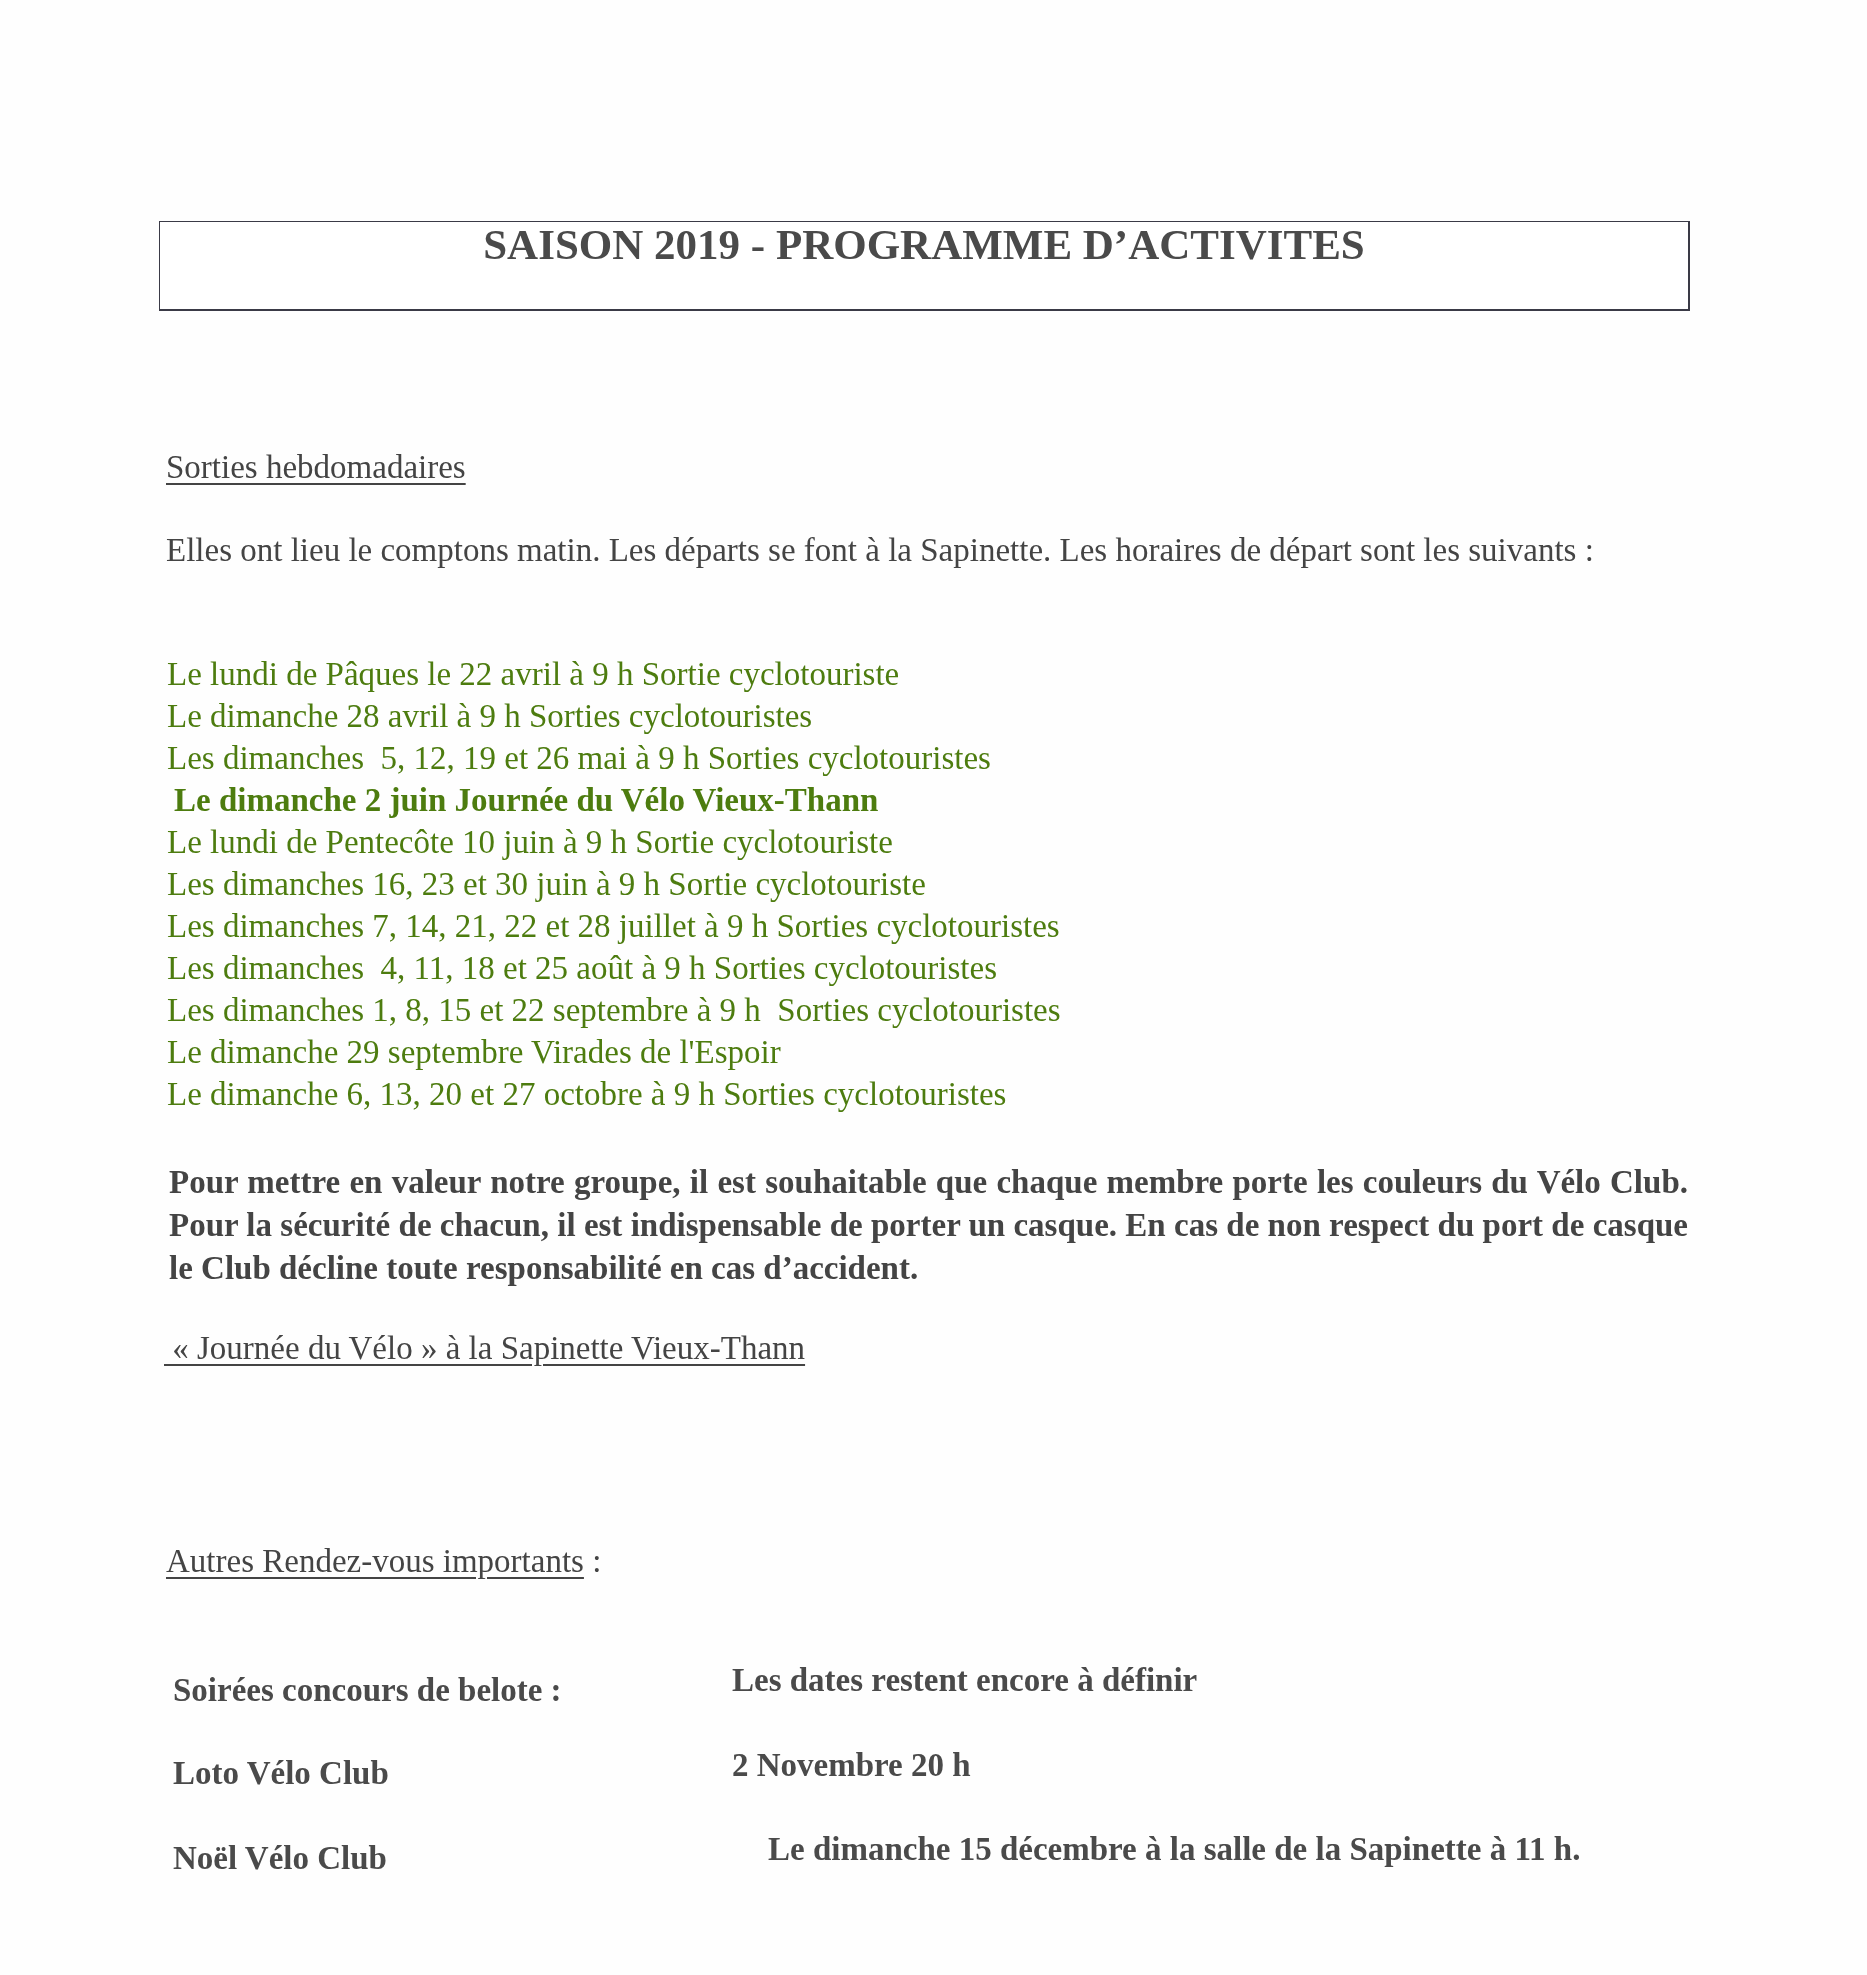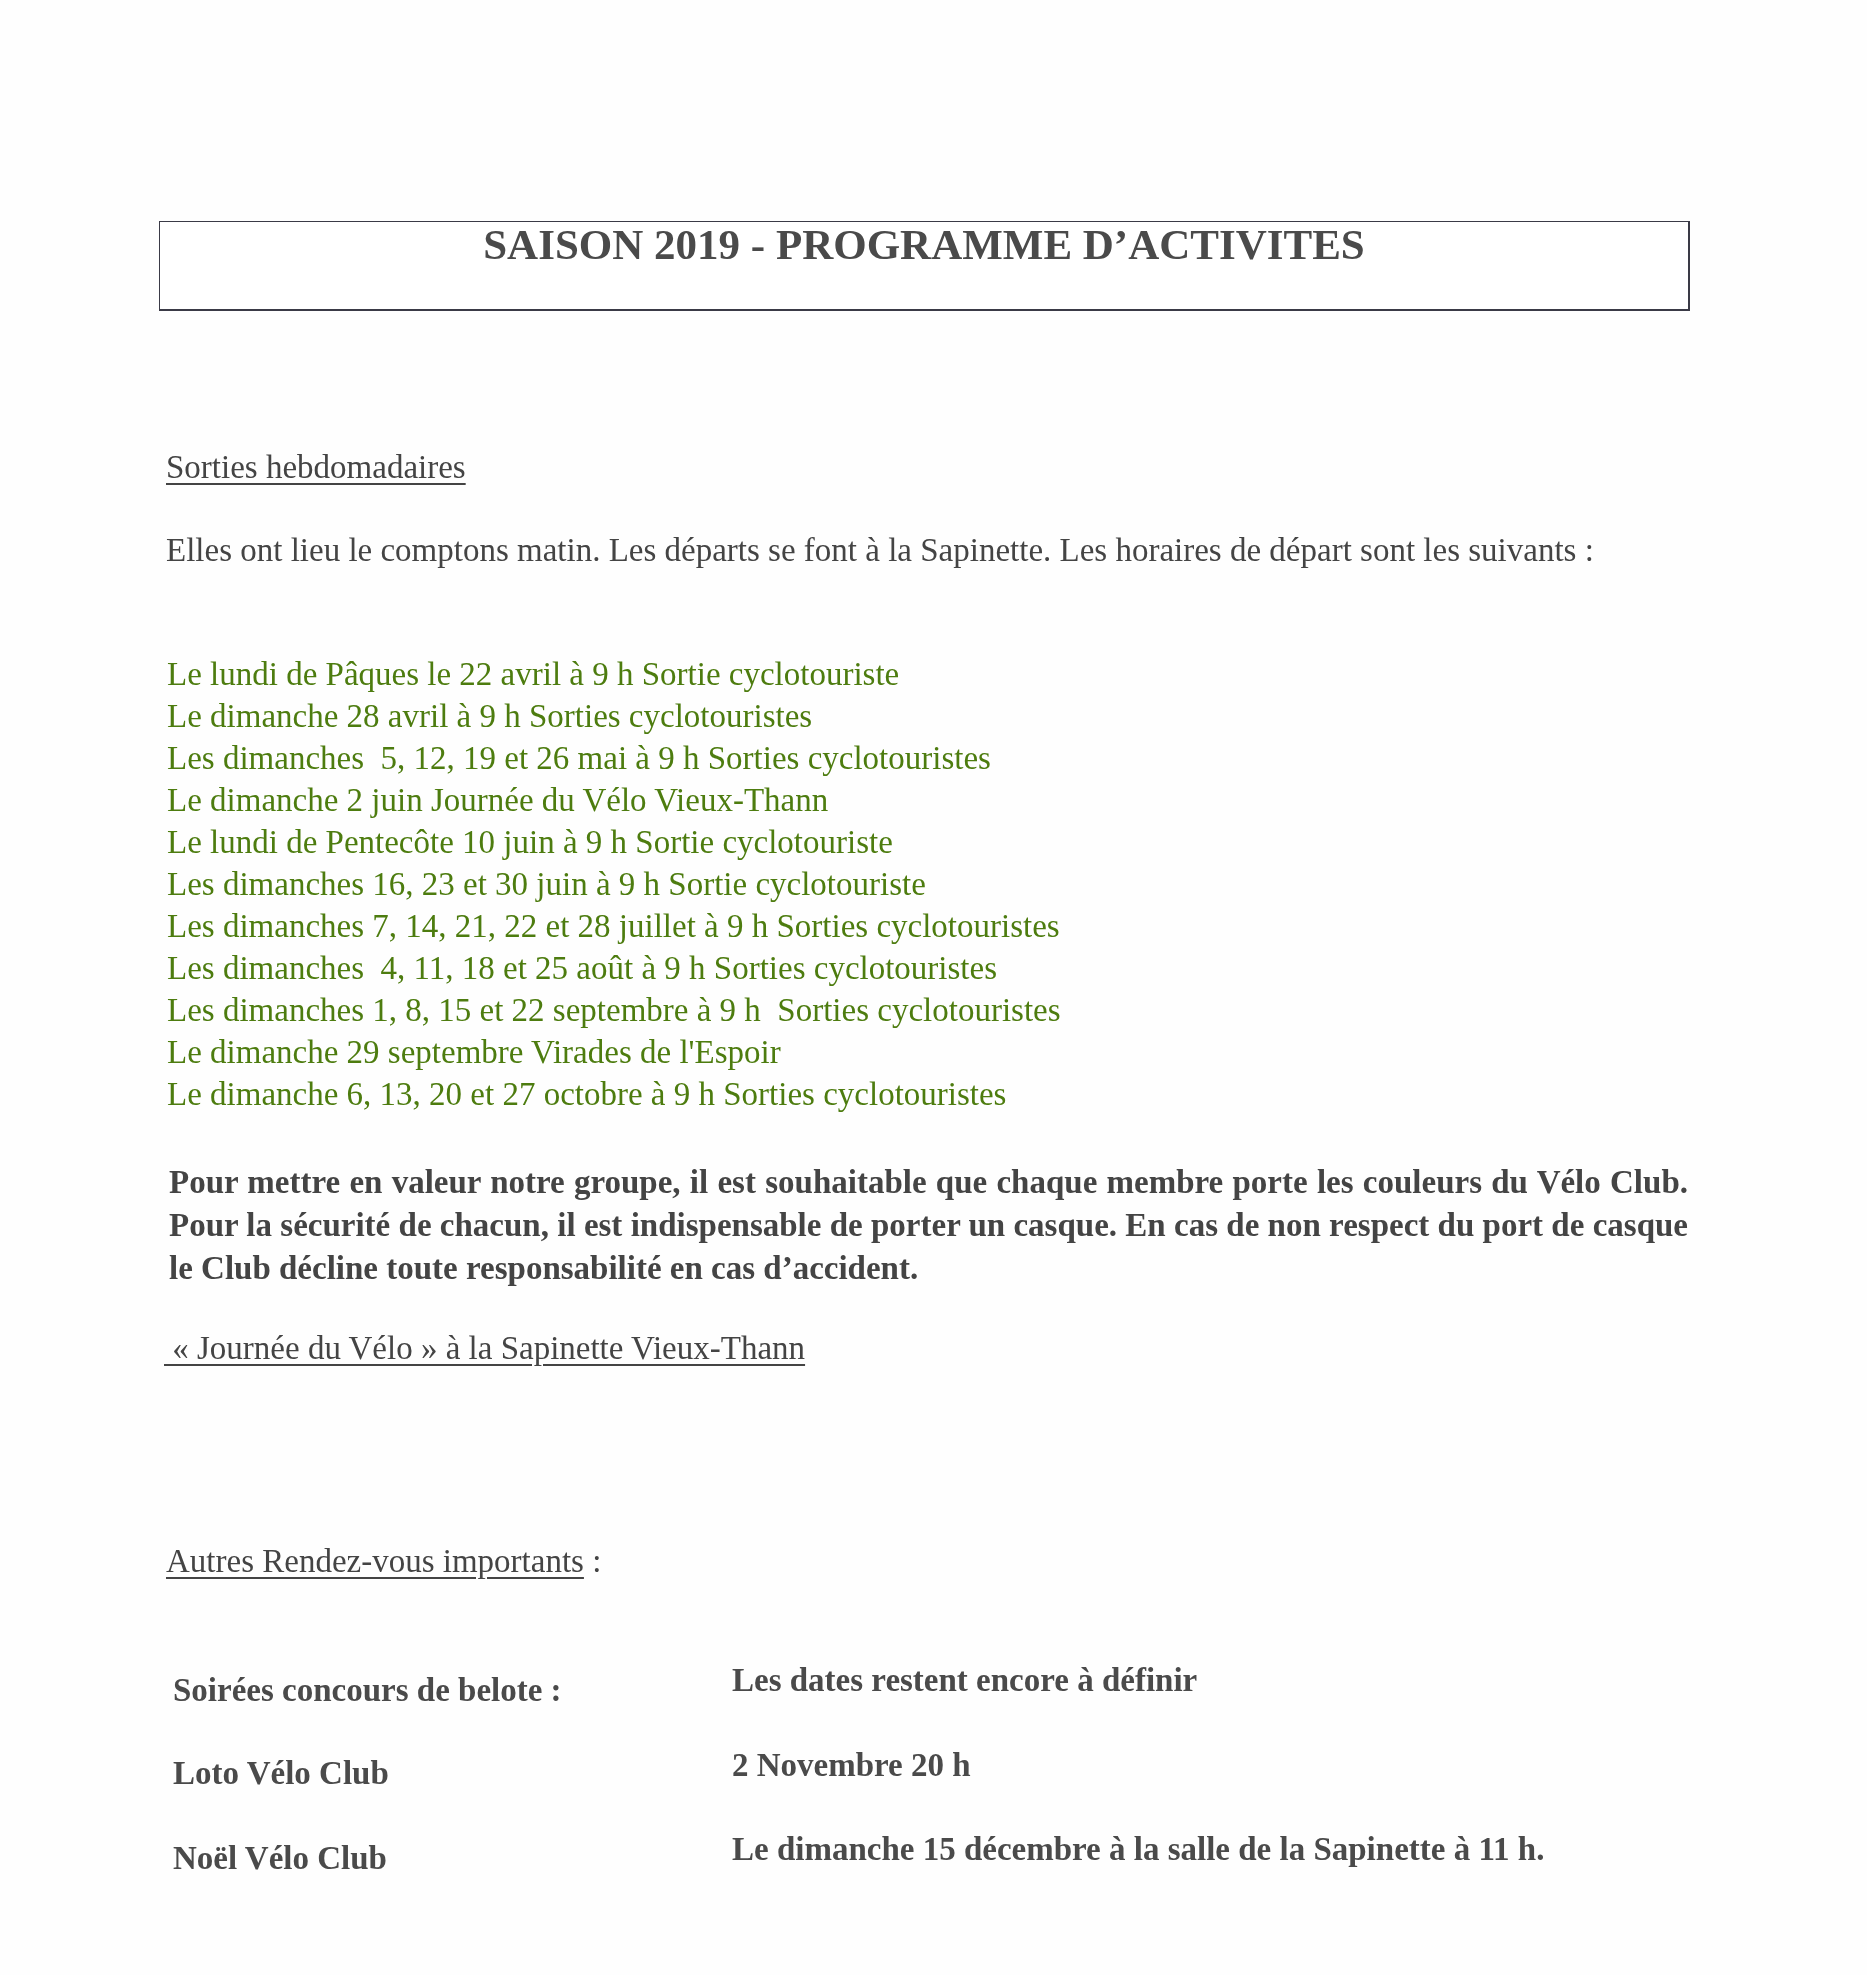--- a/index.html
+++ b/index.html
@@ -84,21 +84,21 @@
       list-style: none;
       font-size: 33px;
       line-height: 42px;
       color: #4d7c0f;
     }
     .list li {
       white-space: pre;
       margin: 0;
       padding: 0;
     }
-    .list li.bold { font-weight: normal; }
+    .list li.bold { font-weight: bold; margin-left: 7px; }
     .ev-label, .ev-value {
       position: absolute;
       font-weight: bold;
       font-size: 33px;
       line-height: 43px;
       white-space: nowrap;
       color: #4a4a4a;
     }
     .ev-label { left: 173px; }
     .ev-value { left: 732px; }
@@ -143,16 +143,16 @@
     <span class="u">Autres Rendez-vous importants</span><span> :</span>
   </div>
 
   <div class="ev-label" style="top:1669px;">Soirées concours de belote :</div>
   <div class="ev-value" style="top:1659px;">Les dates restent encore à définir</div>
 
   <div class="ev-label" style="top:1752px;">Loto Vélo Club</div>
   <div class="ev-value" style="top:1744px;">2 Novembre 20 h</div>
 
   <div class="ev-label" style="top:1837px;">Noël Vélo Club</div>
-  <div class="ev-value" style="top:1828px;">Le dimanche 15 décembre à la salle de la Sapinette à 11 h.</div>
+  <div class="ev-value" style="top:1828px;margin-left:36px;">Le dimanche 15 décembre à la salle de la Sapinette à 11 h.</div>
 
 </div>
 
 
 </body></html>

